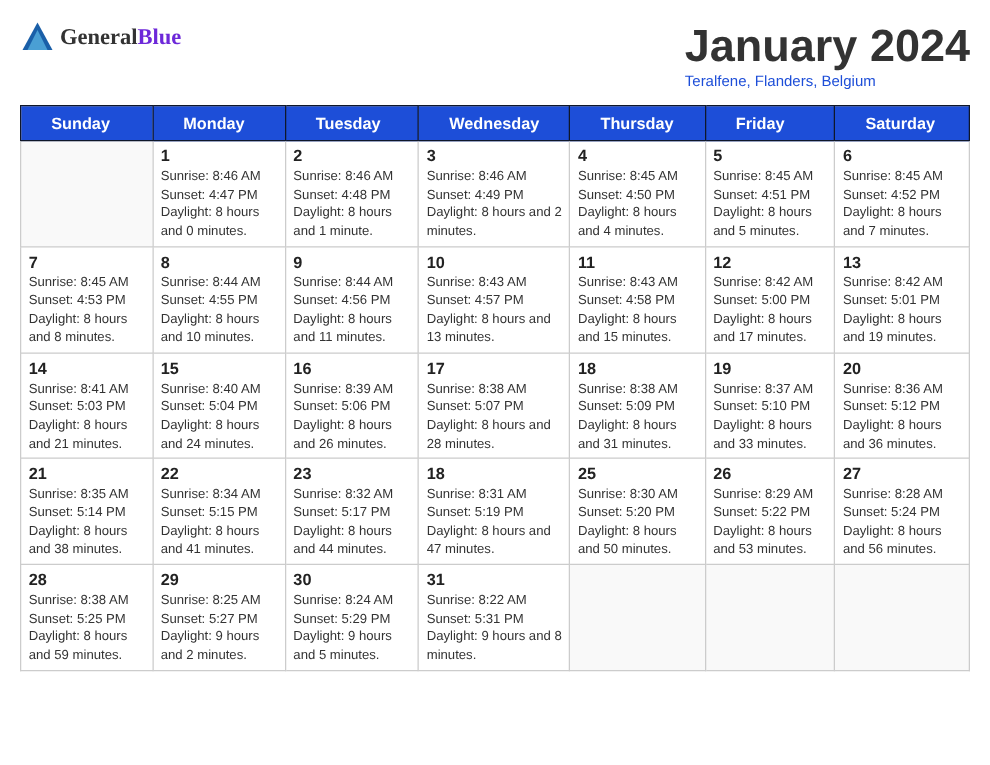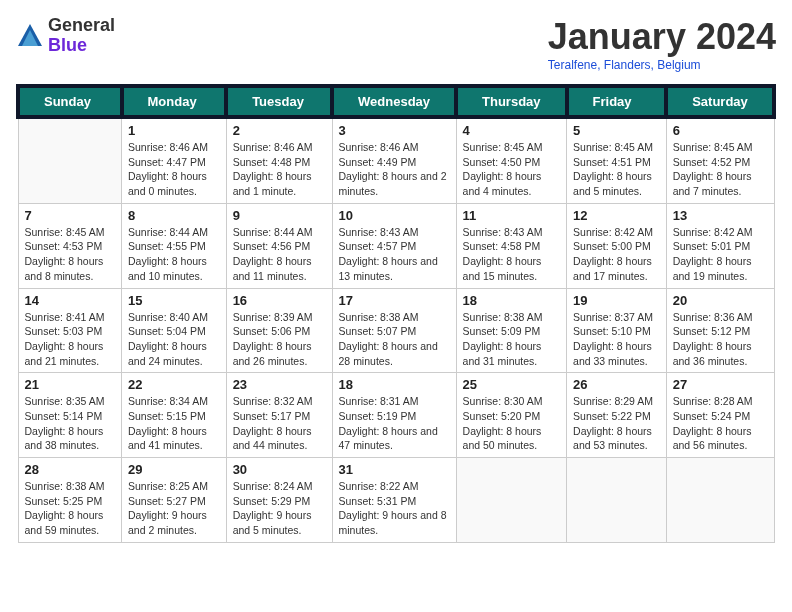--- a/index.html
+++ b/index.html
@@ -16,22 +16,23 @@
       align-items: flex-start;
       margin-bottom: 12px;
     }
     .logo {
       display: flex;
       align-items: center;
       gap: 4px;
     }
     .logo-text {
       display: flex;
-      flex-direction: column;
+      flex-direction: row;
       line-height: 1.1;
+      font-family: Liberation Serif, serif;
     }
     .logo-general {
       font-size: 18px;
       font-weight: bold;
       color: #333;
     }
     .logo-blue {
       font-size: 18px;
       font-weight: bold;
       color: #6d28d9;
@@ -50,27 +51,27 @@
     }
     .location {
       font-size: 12px;
       color: #1d4ed8;
     }
     .calendar {
       width: 100%;
       border-collapse: collapse;
     }
     .calendar th {
-      background-color: #0f766e;
+      background-color: #1d4ed8;
       color: #fff;
       font-size: 13px;
       font-weight: bold;
       padding: 6px 24px;
       text-align: left;
-      border: 4px solid #0f172a;
+      border: 1px solid #0f172a;
     }
     .calendar td {
       vertical-align: top;
       border: 1px solid #ccc;
       padding: 4px 6px;
       width: calc(100% / 7);
       min-height: 80px;
       font-size: 11px;
       color: #333;
     }

